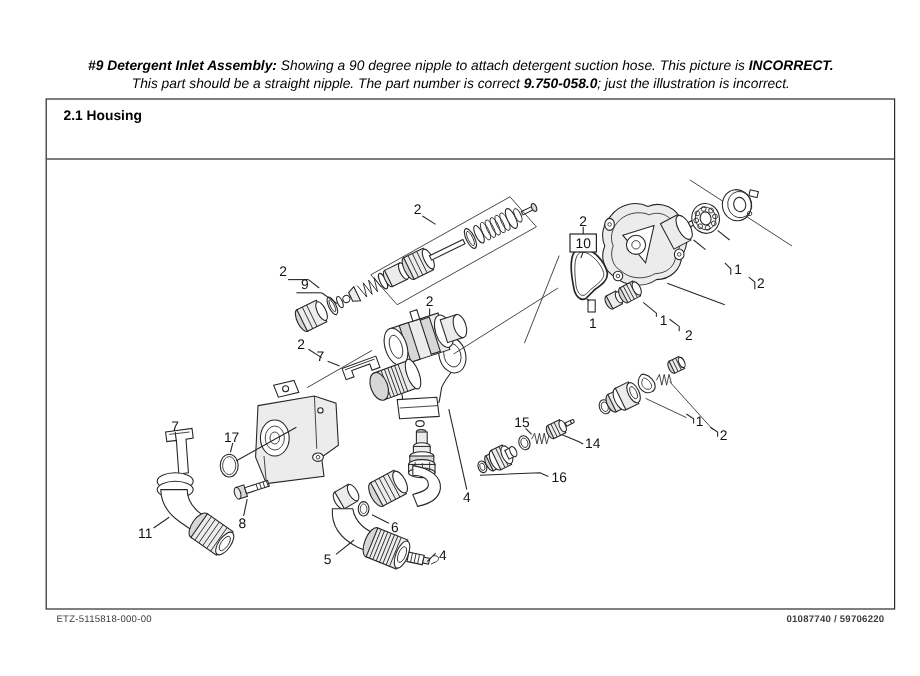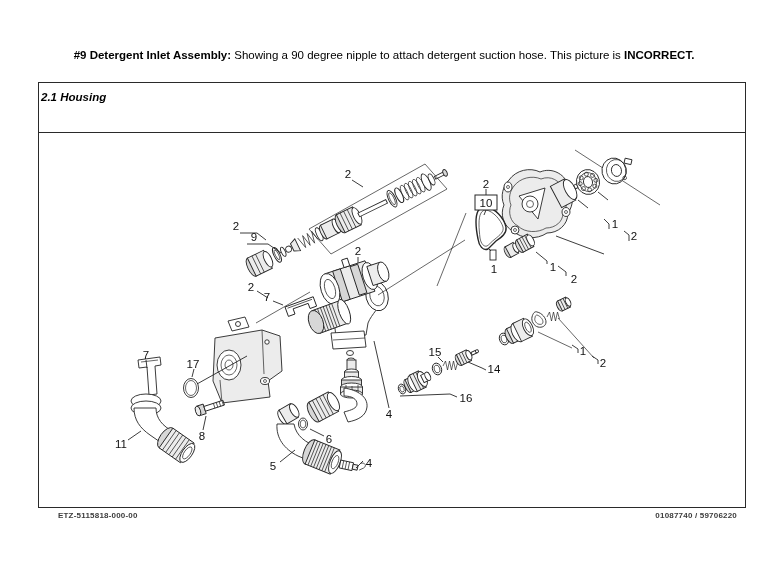--- a/index.html
+++ b/index.html
@@ -1,38 +1,39 @@
 <!DOCTYPE html>
 <html><head>
 <meta charset="utf-8">
 <style>
   html,body{margin:0;padding:0;background:#ffffff;}
   body{width:767px;height:563px;position:relative;overflow:hidden;
        font-family:"Liberation Sans", sans-serif;color:#000;}
   .header{position:absolute;left:28px;top:48px;width:712px;text-align:center;
-          font-size:11.5px;line-height:15px;color:#000;}
+          font-size:11.5px;line-height:15px;color:#000;font-style:italic;}
   .section-box{position:absolute;left:38px;top:82px;width:708px;height:426px;
                border:1.5px solid #2a2a2a;box-sizing:border-box;background:#fff;}
-  .section-title{position:absolute;left:2px;top:8px;font-size:11.5px;font-weight:bold;font-style:italic;}
+  .section-title{position:absolute;left:14px;top:8px;font-size:11.5px;font-weight:bold;}
   .title-divider{position:absolute;left:0;top:49px;width:100%;border-top:1.2px solid #2a2a2a;}
-  .footer-left{position:absolute;left:58px;top:511px;font-size:8px;color:#3c3c3c;letter-spacing:.2px;font-weight:bold;}
+  .footer-left{position:absolute;left:47px;top:511px;font-size:8px;color:#3c3c3c;letter-spacing:.2px;}
   .footer-right{position:absolute;right:30px;top:511px;font-size:8px;color:#3c3c3c;letter-spacing:.2px;font-weight:bold;}
   svg.diagram{position:absolute;left:0;top:0;width:767px;height:563px;}
   svg .ln{stroke:#262626;stroke-width:0.9;fill:none;}
   svg .thin{stroke:#262626;stroke-width:0.7;fill:none;}
   svg .pw{stroke:#262626;stroke-width:0.9;fill:#ffffff;}
   svg .pl{stroke:#262626;stroke-width:0.9;fill:#ececec;}
   svg .pm{stroke:#262626;stroke-width:0.9;fill:#d7d7d7;}
   svg text.co{font-family:"Liberation Sans",sans-serif;font-size:11.5px;fill:#111;}
 </style>
 </head>
 <body>
 
 <div class="header">
   <div><b>#9 Detergent Inlet Assembly:</b><span> Showing a 90 degree nipple to attach detergent suction hose.  This picture is </span><b>INCORRECT.</b></div>
+  <div><span>This part should be a straight nipple. The part number is correct </span><b>9.750-058.0</b><span>; just the illustration is incorrect.</span></div>
 </div>
 
 <div class="section-box">
   <div class="section-title">2.1 Housing</div>
   <div class="title-divider"></div>
 </div>
 
 <svg class="diagram" viewBox="0 0 767 563">
 
   <g transform="translate(250,268) rotate(-26)">

